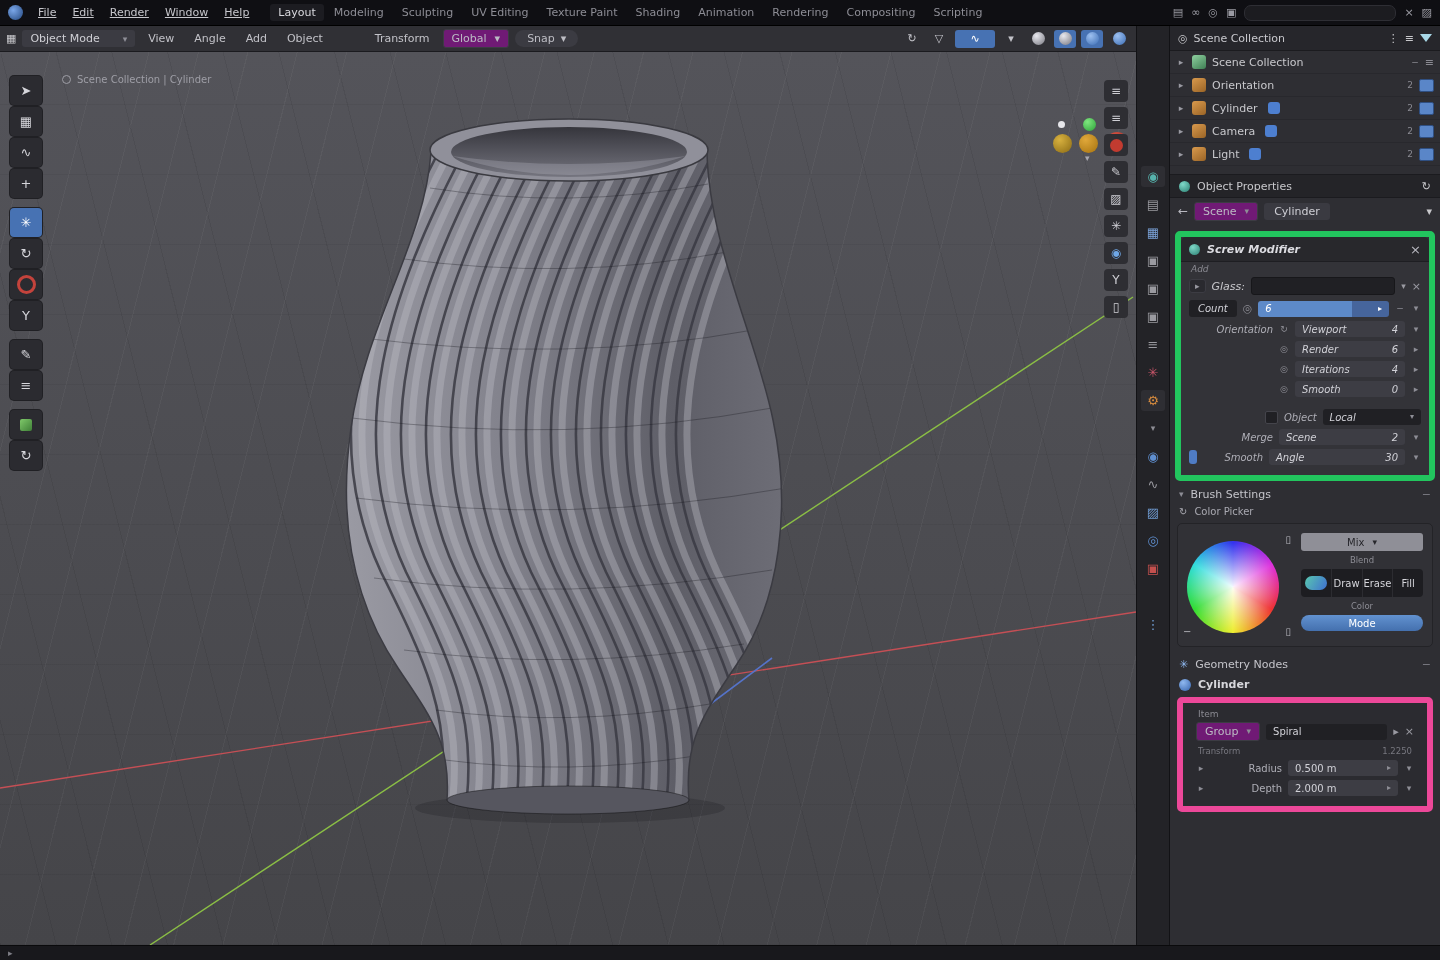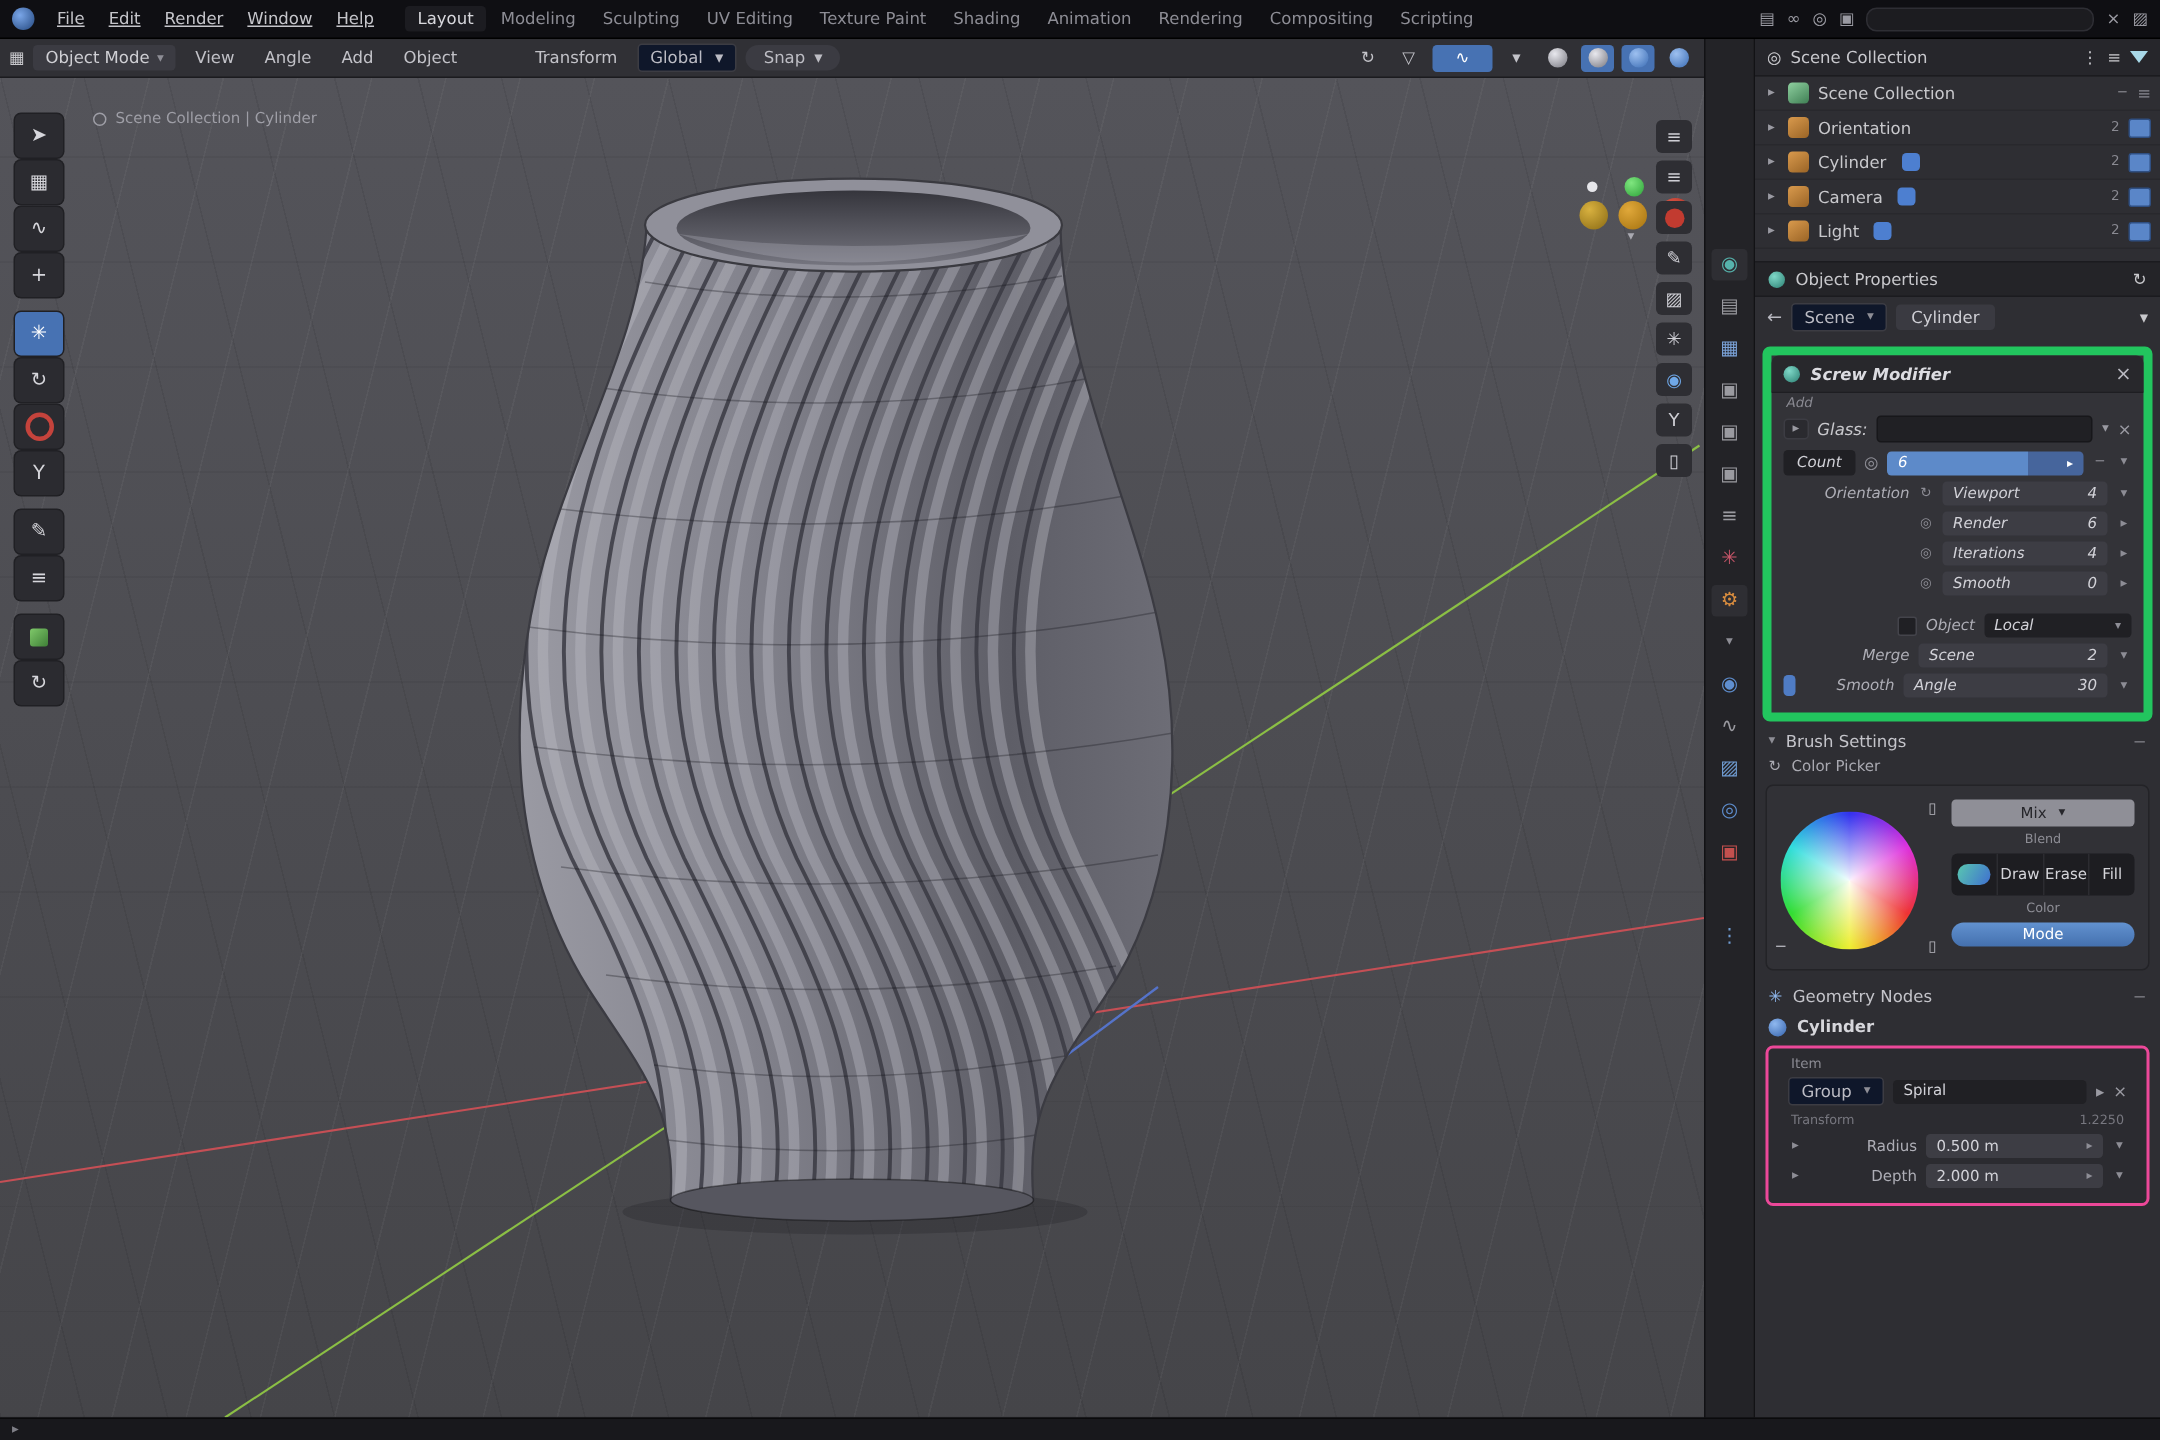--- a/index.html
+++ b/index.html
@@ -12,21 +12,21 @@
   .logo{width:15px;height:15px;border-radius:50%;background:radial-gradient(circle at 35% 35%,#7aa6e8,#23477e);margin-right:6px;}
   .menu-item{padding:2px 7px;color:#c6c6cb;border-radius:3px;text-decoration:underline;}
   .tab{padding:2px 8px;color:#8d8d95;border-radius:3px;}
   .tab.active{color:#d8d8dd;background:#1c1c21;}
   .topbar-right{margin-left:auto;display:flex;align-items:center;gap:8px;}
   .topbar-right .ic{color:#9a9aa2;font-size:11px;}
   .top-search{width:150px;height:14px;background:#1c1c20;border:1px solid #2e2e34;border-radius:7px;}
   
   .vheader{position:absolute;left:0;top:26px;width:1136px;height:26px;background:#303035;
            border-bottom:1px solid #1b1b1f;display:flex;align-items:center;gap:6px;padding:0 6px;box-sizing:border-box;}
-  .hbtn{display:flex;align-items:center;gap:5px;padding:2px 8px;border-radius:3px;color:#cfcfd4;}
+  .hbtn{display:flex;align-items:center;gap:23px;padding:2px 8px;border-radius:3px;color:#cfcfd4;}
   .hbtn .caret{color:#8e8e96;font-size:9px;}
   .mode-pill{background:#3b3b42;}
   .hmenu{color:#c2c2c8;padding:2px 7px;}
   .orient-pill{background:#3b3b42;border-radius:10px;padding:2px 12px;display:flex;gap:6px;align-items:center;color:#bdbdc4;}
   .vh-right{margin-left:auto;display:flex;align-items:center;gap:5px;}
   .icbtn{width:22px;height:18px;border-radius:3px;display:flex;align-items:center;justify-content:center;color:#c3c3c9;}
   .icbtn.blue{background:#4772b3;color:#fff;}
   .sphere{width:13px;height:13px;border-radius:50%;background:radial-gradient(circle at 35% 30%,#e8e8ee,#77777f);}
   .sphere.b{background:radial-gradient(circle at 35% 30%,#9dc0f0,#3a6cb4);}
   
@@ -67,21 +67,21 @@
   .oicon{width:14px;height:14px;border-radius:3px;background:linear-gradient(145deg,#d99a4d,#9a6426);}
   .oicon.c0{background:linear-gradient(145deg,#8fd0a0,#3f7f54);}
   .obadge{margin-left:auto;color:#8a8a92;font-size:9px;}
   .oscreen{width:13px;height:11px;border-radius:2px;background:#5a86c8;border:1px solid #2f4f82;}
   .omod{width:12px;height:12px;border-radius:3px;background:#4d7fd0;margin-left:4px;}
   
   .phead{height:22px;display:flex;align-items:center;gap:7px;padding:0 9px;background:#242428;margin-top:8px;border-top:1px solid #1b1b1f;border-bottom:1px solid #1b1b1f;}
   .tealdot{width:11px;height:11px;border-radius:50%;background:radial-gradient(circle at 35% 30%,#7fd8c8,#2b7f72);}
   .pcrumb{height:26px;display:flex;align-items:center;gap:6px;padding:0 8px;}
   .pcrumb .back{color:#b8b8c0;font-size:12px;}
-  .dd{background:#0f172a;border:1px solid #3c3c43;border-radius:3px;padding:2px 8px;display:flex;gap:8px;align-items:center;color:#bcbcc4;}
+  .dd{background:#701a75;border:1px solid #3c3c43;border-radius:3px;padding:2px 8px;display:flex;gap:8px;align-items:center;color:#bcbcc4;}
   .pbtn{background:#3a3a41;border-radius:3px;padding:2px 10px;color:#cfcfd5;}
   
   .panel{margin:7px 5px 0 5px;background:#333338;border:6px solid #22c55e;border-radius:5px;padding-bottom:8px;font-style:italic;}
   .panel-h{height:24px;display:flex;align-items:center;gap:7px;padding:0 8px;background:#28282c;border-radius:5px 5px 0 0;border-bottom:1px solid #1e1e22;}
   .panel-h b{color:#dcdce1;font-weight:bold;}
   .panel-h .x{margin-left:auto;color:#b8b8c0;font-size:13px;}
   .minitab{font-size:9px;color:#8a8a92;padding:2px 8px 0 10px;}
   .namerow{display:flex;align-items:center;gap:6px;padding:3px 8px;}
   .namerow .mini-dd{background:#2a2a2f;border:1px solid #3c3c43;border-radius:3px;padding:1px 5px;color:#9a9aa2;font-size:9px;}
   .nameinput{flex:1;height:16px;background:#202024;border:1px solid #17171a;border-radius:3px;}
@@ -109,21 +109,21 @@
   .blendsel{height:18px;background:#8f8f97;border-radius:3px;color:#26262b;display:flex;align-items:center;justify-content:center;gap:8px;font-size:10px;}
   .tinylab{text-align:center;color:#8d8d95;font-size:8.5px;}
   .seg{display:flex;background:#1d1d21;border-radius:4px;overflow:hidden;height:28px;align-items:stretch;}
   .segc{flex:1;display:flex;align-items:center;justify-content:center;color:#d5d5da;font-size:10px;border-right:1px solid #2c2c31;}
   .segc:last-child{border-right:none;}
   .paintdot{width:22px;height:14px;border-radius:7px;background:linear-gradient(120deg,#59c8b0,#3f6fd0);}
   .applybtn{height:16px;border-radius:8px;background:linear-gradient(#6292d0,#4470ae);color:#fff;display:flex;align-items:center;justify-content:center;font-size:10px;}
   
   .geo-obj{display:flex;align-items:center;gap:7px;padding:4px 9px;color:#d6d6db;font-weight:bold;}
   .bluedot{width:12px;height:12px;border-radius:50%;background:radial-gradient(circle at 35% 30%,#8fb8ef,#3563ad);}
-  .geobox{margin:2px 7px;background:#2b2b30;border:2px solid #ec4899;border-radius:5px;padding:4px 5px 8px 5px;}
+  .geobox{margin:2px 7px;background:#2b2b30;border:6px solid #ec4899;border-radius:5px;padding:4px 5px 8px 5px;}
   .geometa{display:flex;justify-content:space-between;color:#77777f;font-size:8.5px;padding:2px 10px;}
   
   .statusbar{position:absolute;left:0;top:945px;width:1440px;height:15px;background:#18181c;border-top:1px solid #0a0a0c;
              display:flex;align-items:center;padding:0 8px;color:#7e7e86;box-sizing:border-box;}
 </style>
 </head>
 <body>
 
 <div id="app">
 

